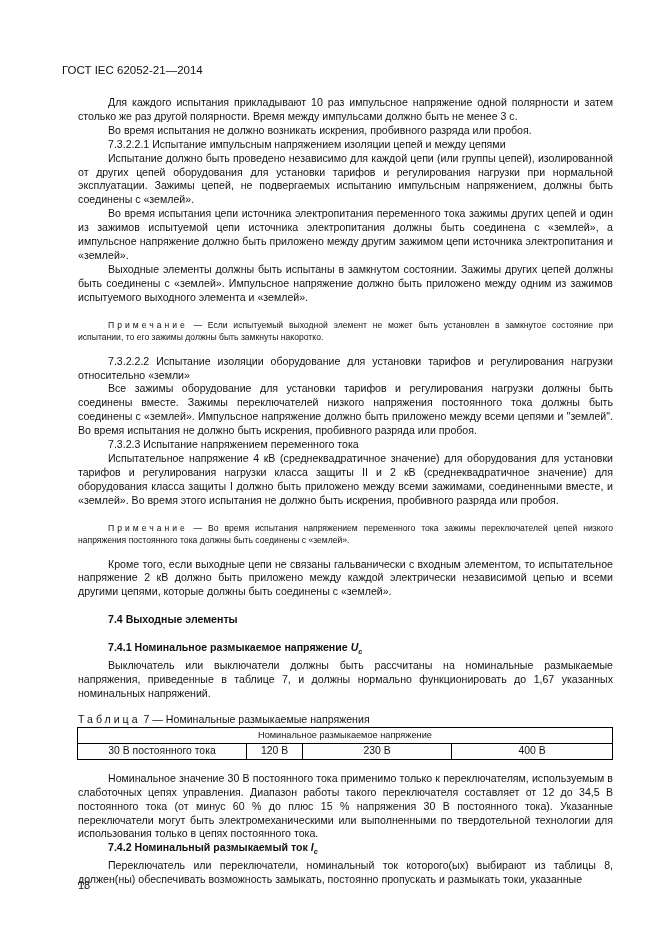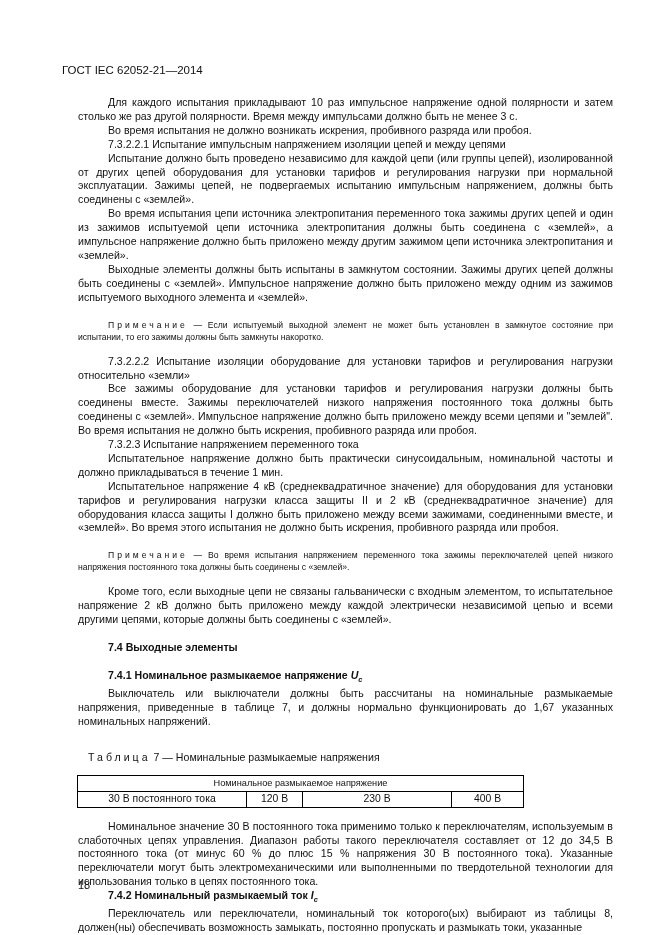--- a/index.html
+++ b/index.html
@@ -8,23 +8,23 @@
   .page { position: absolute; left: 0; top: 0; width: 661px; height: 935px; }
   .header { position: absolute; left: 62px; top: 64px; font-weight: normal; font-size: 11.5px; }
   .content { position: absolute; left: 78px; top: 96px; width: 535px; font-size: 10.6px; line-height: 13.9px; }
   .p { text-align: justify; text-indent: 30px; margin: 0; }
   .h { text-indent: 30px; margin: 0; }
   .bold { font-weight: bold; }
   .note { font-size: 8.6px; line-height: 12px; text-align: justify; text-indent: 30px; margin: 0; }
   .note .lbl { letter-spacing: 3px; }
   .gap-m { height: 12px; }
   .gap-l { height: 14px; }
-  .caption { font-size: 10.6px; margin: 10px; }
+  .caption { font-size: 10.6px; margin: 0; }
   .caption .lbl { letter-spacing: 3px; }
-  table.tbl { border-collapse: collapse; width: 447px; margin-left: -1px; font-size: 10.4px; }
+  table.tbl { border-collapse: collapse; width: 536px; margin-left: -1px; font-size: 10.4px; }
   table.tbl td { border: 1.5px solid #000; text-align: center; padding: 0; height: 15px; line-height: 14px; }
   table.tbl td.hdr { font-size: 9.2px; }
   .pagenum { position: absolute; left: 78px; top: 879px; font-size: 11px; text-align: right; }
   sub { font-size: 70%; }
   i { font-style: italic; }
 </style>
 </head>
 <body>
 
 <div class="page">
@@ -36,21 +36,20 @@
     <p class="h">7.3.2.2.1 Испытание импульсным напряжением изоляции цепей и между цепями</p>
     <p class="p">Испытание должно быть проведено независимо для каждой цепи (или группы цепей), изолированной от других цепей оборудования для установки тарифов и регулирования нагрузки при нормальной эксплуатации. Зажимы цепей, не подвергаемых испытанию импульсным напряжением, должны быть соединены с «землей».</p>
     <p class="p">Во время испытания цепи источника электропитания переменного тока зажимы других цепей и один из зажимов испытуемой цепи источника электропитания должны быть соединена с «землей», а импульсное напряжение должно быть приложено между другим зажимом цепи источника электропитания и «землей».</p>
     <p class="p">Выходные элементы должны быть испытаны в замкнутом состоянии. Зажимы других цепей должны быть соединены с «землей». Импульсное напряжение должно быть приложено между одним из зажимов испытуемого выходного элемента и «землей».</p>
     <div class="gap-l"></div>
     <p class="note"><span class="lbl">Примечание</span><span> — Если испытуемый выходной элемент не может быть установлен в замкнутое состояние при испытании, то его зажимы должны быть замкнуты накоротко.</span></p>
     <div class="gap-m"></div>
     <p class="p">7.3.2.2.2 Испытание изоляции оборудование для установки тарифов и регулирования нагрузки относительно «земли»</p>
     <p class="p">Все зажимы оборудование для установки тарифов и регулирования нагрузки должны быть соединены вместе. Зажимы переключателей низкого напряжения постоянного тока должны быть соединены с «землей». Импульсное напряжение должно быть приложено между всеми цепями и "землей". Во время испытания не должно быть искрения, пробивного разряда или пробоя.</p>
     <p class="h">7.3.2.3 Испытание напряжением переменного тока</p>
-    <p class="p">Испытательное напряжение должно быть практически синусоидальным, номинальной частоты и должно прикладываться в течение 1 мин.</p>
     <p class="p">Испытательное напряжение 4 кВ (среднеквадратичное значение) для оборудования для установки тарифов и регулирования нагрузки класса защиты II и 2 кВ (среднеквадратичное значение) для оборудования класса защиты I должно быть приложено между всеми зажимами, соединенными вместе, и «землей». Во время этого испытания не должно быть искрения, пробивного разряда или пробоя.</p>
     <div class="gap-l"></div>
     <p class="note"><span class="lbl">Примечание</span><span> — Во время испытания напряжением переменного тока зажимы переключателей цепей низкого напряжения постоянного тока должны быть соединены с «землей».</span></p>
     <div class="gap-m"></div>
     <p class="p">Кроме того, если выходные цепи не связаны гальванически с входным элементом, то испытательное напряжение 2 кВ должно быть приложено между каждой электрически независимой цепью и всеми другими цепями, которые должны быть соединены с «землей».</p>
     <div class="gap-l"></div>
     <p class="h bold">7.4 Выходные элементы</p>
     <div class="gap-l"></div>
     <p class="h bold"><span>7.4.1 Номинальное размыкаемое напряжение </span><i>U</i><sub><i>c</i></sub></p>
     <p class="p">Выключатель или выключатели должны быть рассчитаны на номинальные размыкаемые напряжения, приведенные в таблице 7, и должны нормально функционировать до 1,67 указанных номинальных напряжений.</p>

